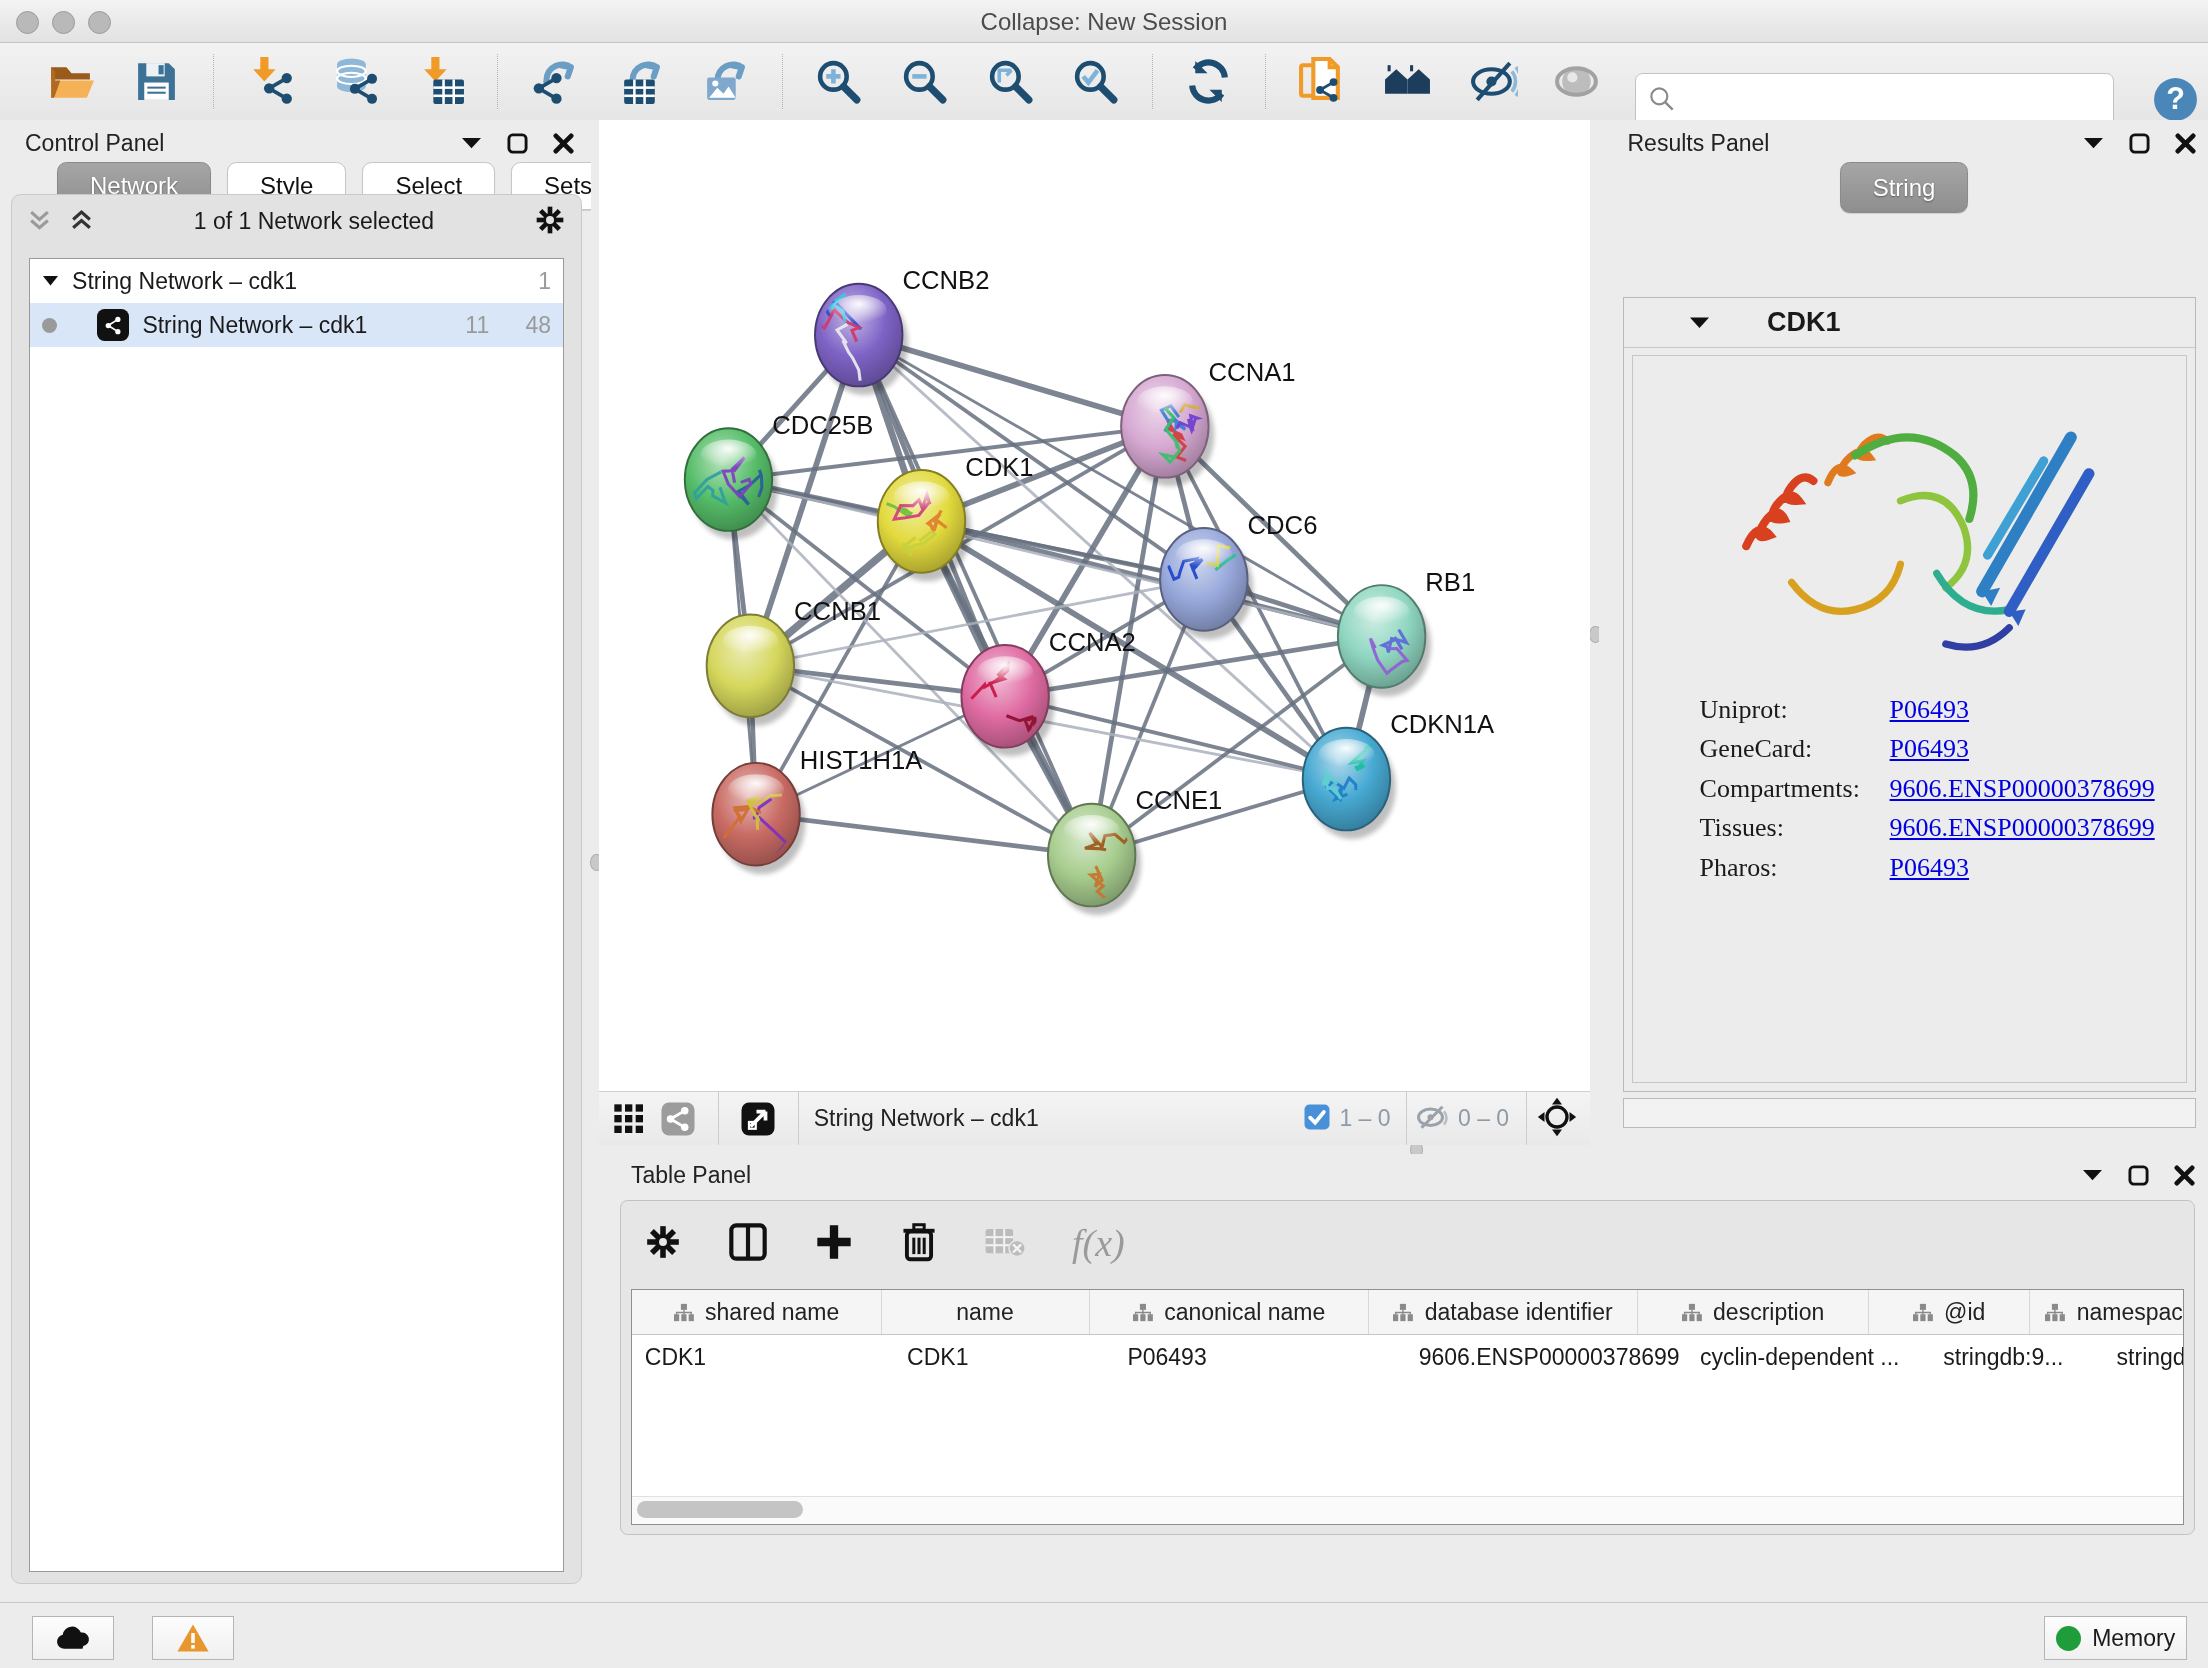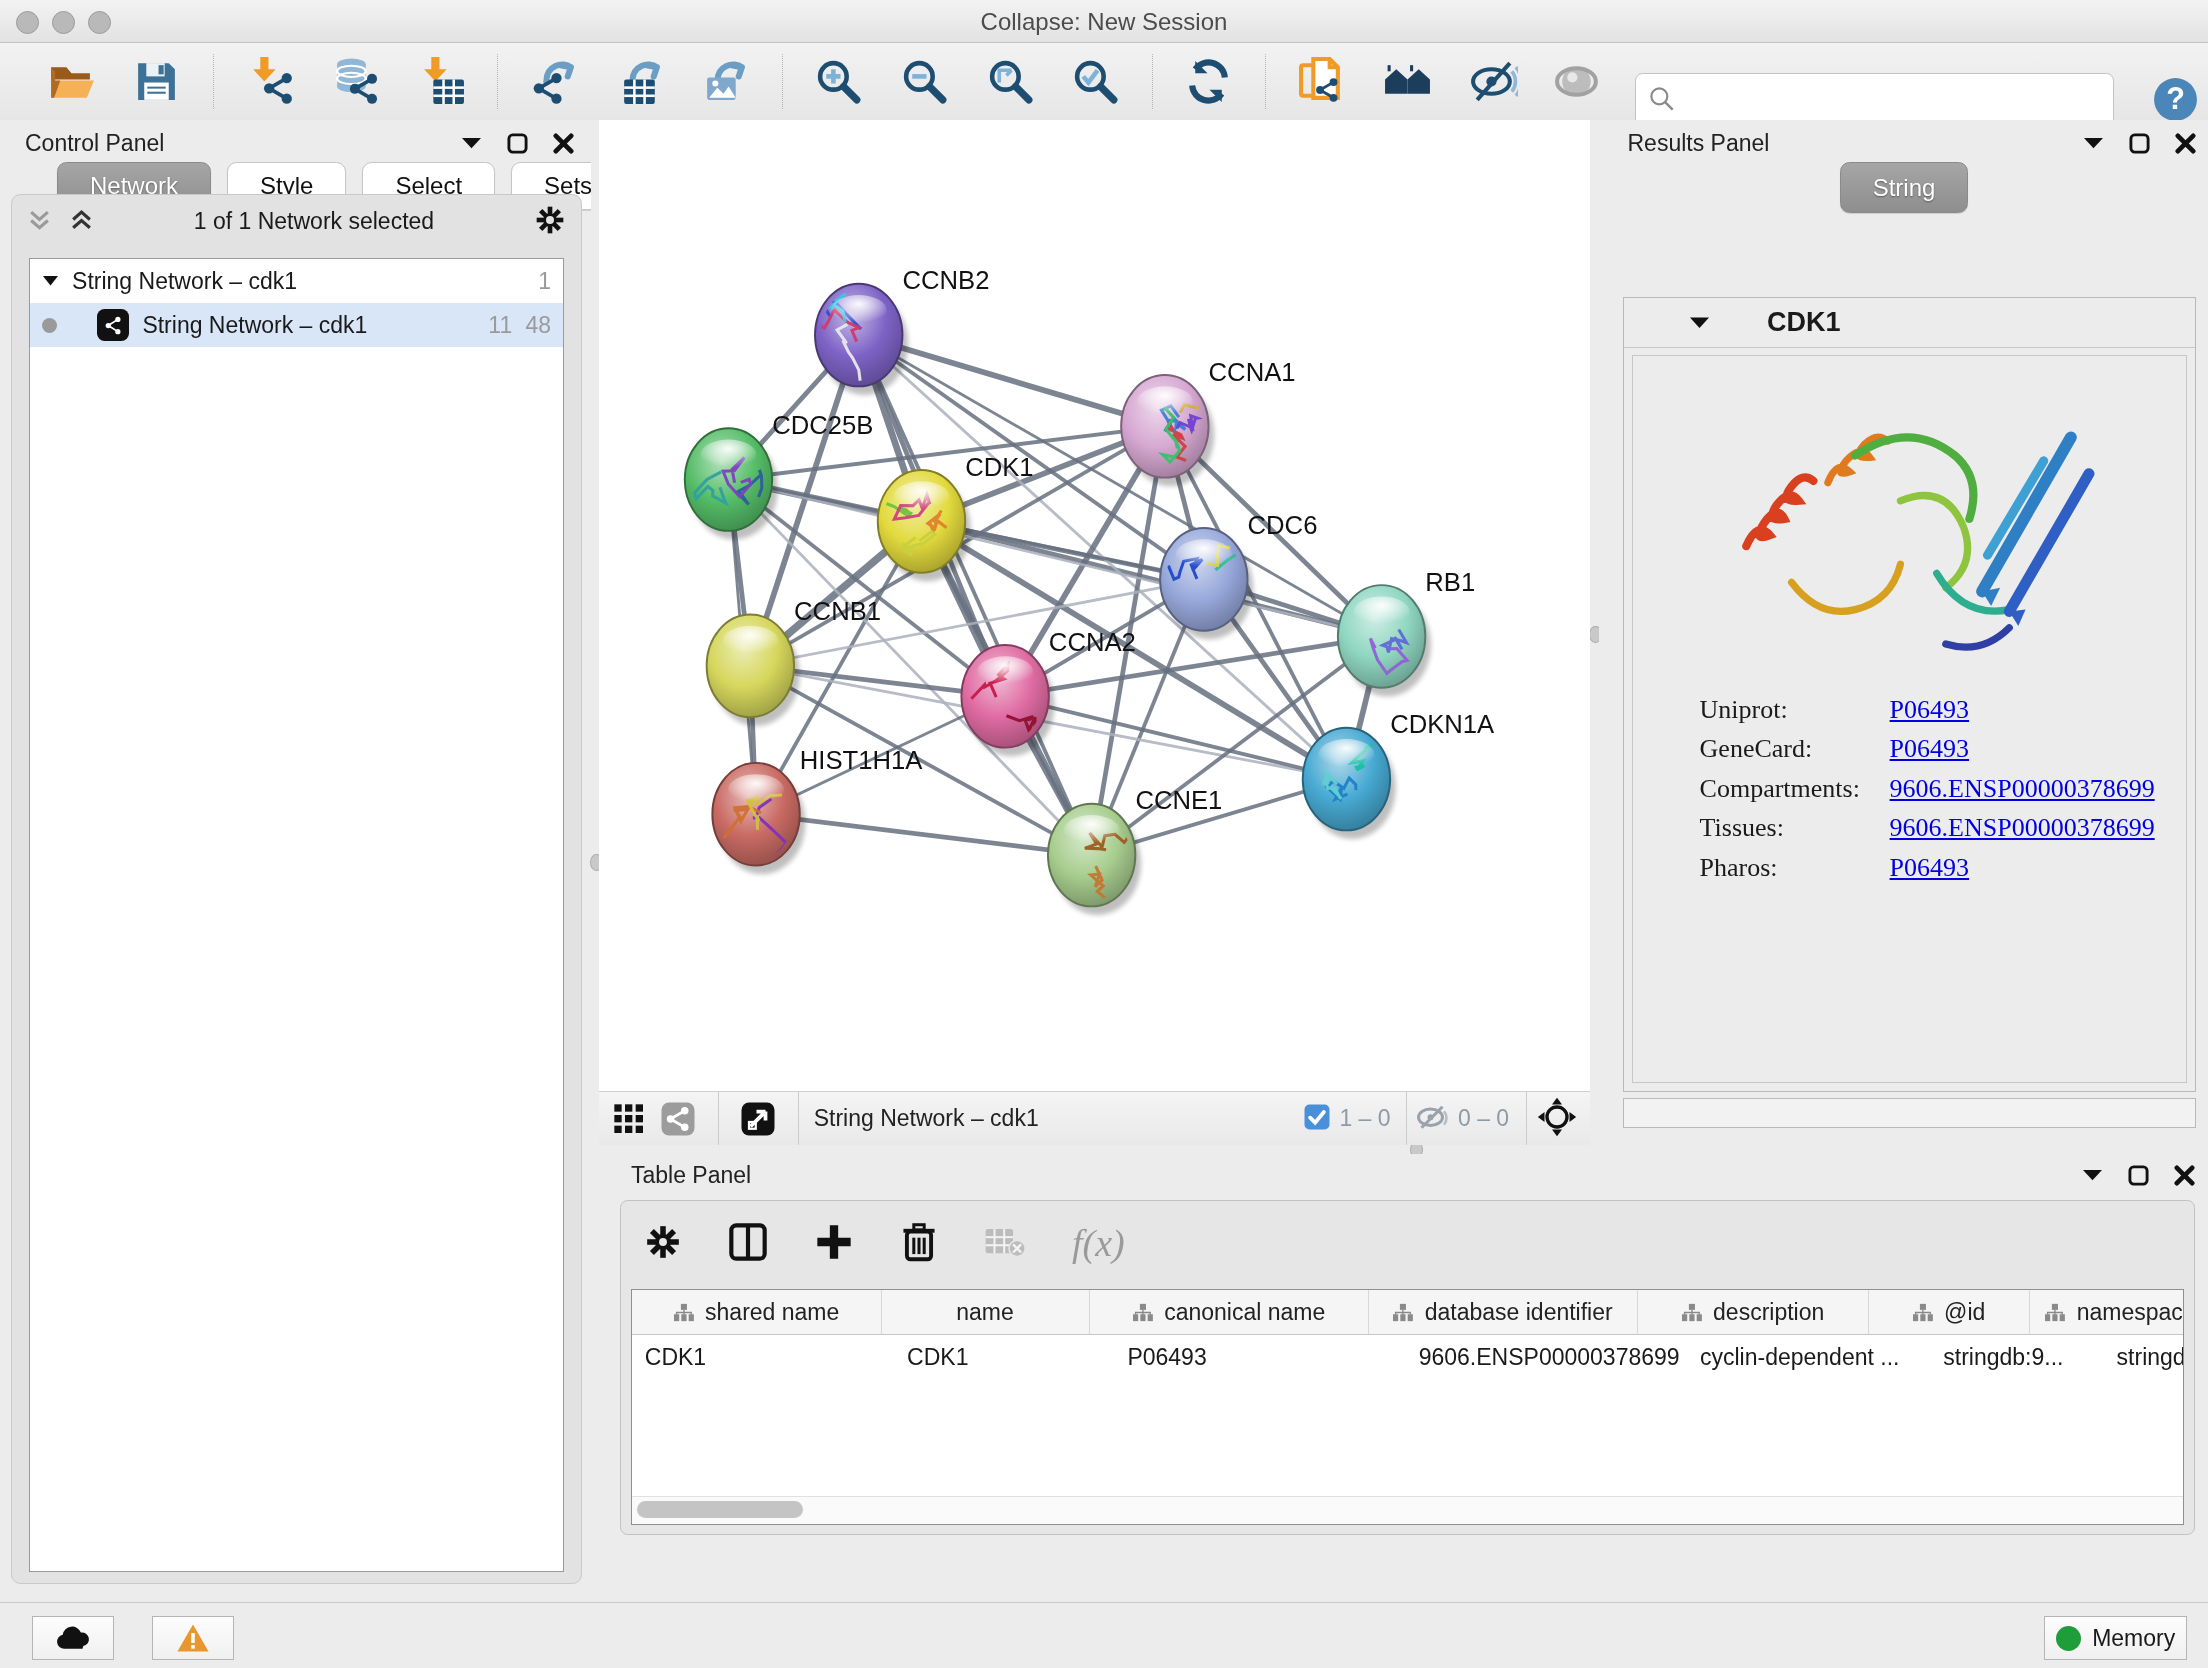--- a/index.html
+++ b/index.html
@@ -414,21 +414,21 @@
                   <circle cx="34" cy="38" r="6"></circle>
                 </g>
                 <g stroke="#fff" stroke-width="4">
                   <line x1="34" y1="10" x2="12" y2="24"></line>
                   <line x1="12" y1="24" x2="34" y2="38"></line>
                 </g>
               </svg>
           </span>
           <span style="flex:1">String Network – cdk1</span>
           <span class="cnt">11</span>
-          <span class="cnt" style="">48</span>
+          <span class="cnt" style="margin-left:23px">48</span>
         </div>
       </div>
     </div>
   </div>
 
   <div class="vsplit" style="left:591px">
       <span class="split-dot" style="left:-1px;top:734px"></span>
     </div>
   <div class="vsplit" style="left:1590px">
       <span class="split-dot" style="left:-1px;top:506px"></span>

